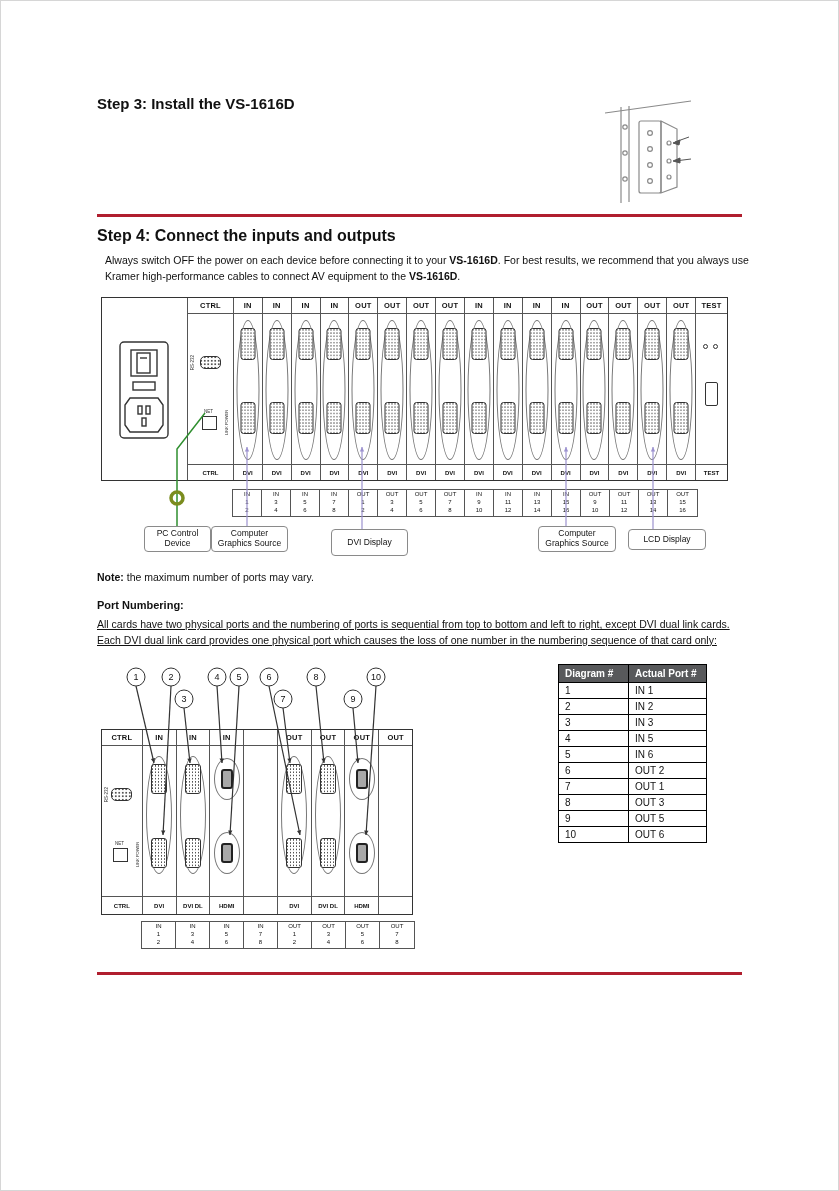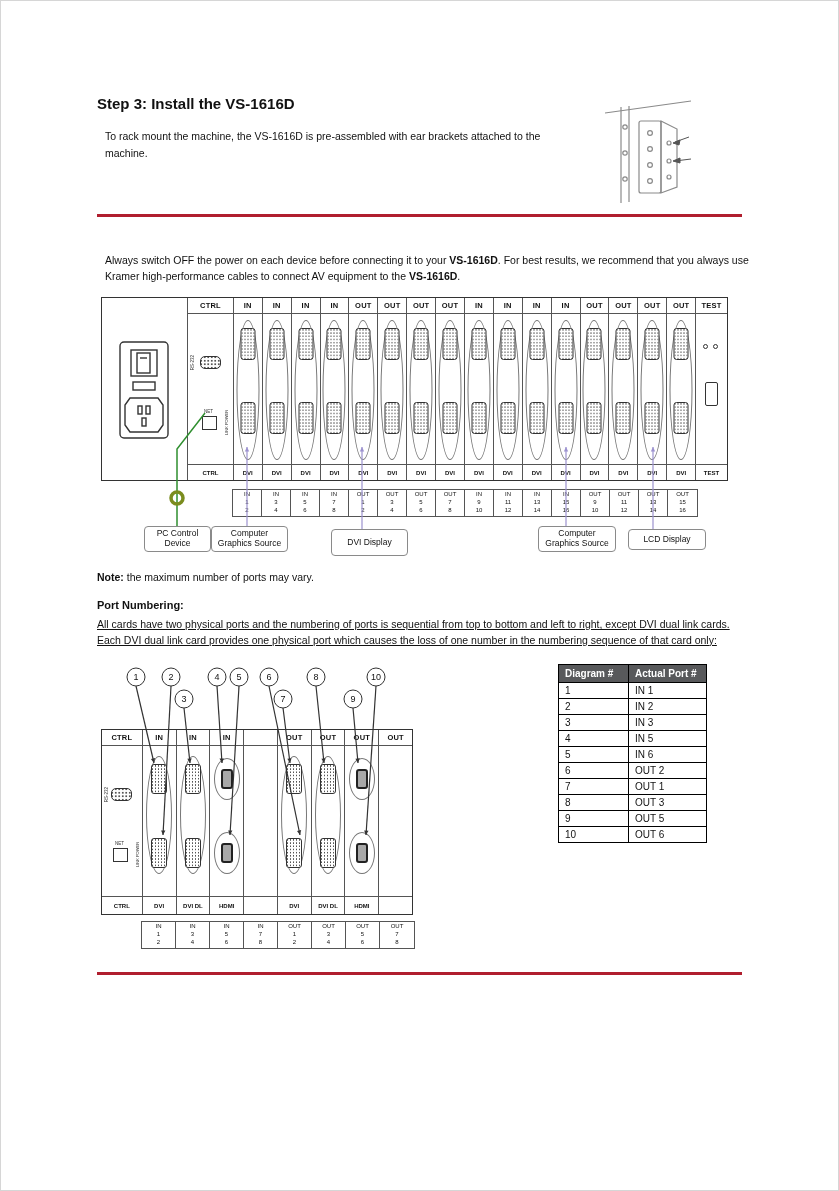--- a/index.html
+++ b/index.html
@@ -92,21 +92,20 @@
   .map-table .c1 { width:70px; } .map-table .c2 { width:78px; }
 
   .bracket-art { left:598px; top:96px; }
 </style>
 </head>
 <body>
 
 <div class="page">
 
   <h1 class="abs step3-title">Step 3: Install the VS-1616D</h1>
-  <p class="abs step3-body">To rack mount the machine, the VS-1616D is pre-assembled with ear brackets attached to the machine.</p>
 
   <svg class="abs bracket-art" width="96" height="112" viewBox="0 0 96 112">
     <g stroke="#8a8a8a" stroke-width="1.2" fill="none">
       <line x1="6" y1="16" x2="92" y2="4"></line>
       <line x1="22" y1="10" x2="22" y2="106"></line>
       <line x1="30" y1="9" x2="30" y2="105"></line>
       <circle cx="26" cy="30" r="2.2"></circle>
         <circle cx="26" cy="56" r="2.2"></circle>
         <circle cx="26" cy="82" r="2.2"></circle>
       <rect x="40" y="24" width="22" height="72" rx="2"></rect>
@@ -122,20 +121,21 @@
     <g stroke="#555" stroke-width="1" fill="#555">
       <line x1="90" y1="40" x2="76" y2="45"></line>
         <polygon points="74,46 81,43 80,48"></polygon>
       <line x1="92" y1="62" x2="76" y2="64"></line>
         <polygon points="74,64 81,61 81,66"></polygon>
     </g>
   </svg>
 
   <div class="abs redline r1"></div>
 
+  <h2 class="abs step4-title">Step 4: Connect the inputs and outputs</h2>
   <p class="abs step4-body" id="step4-body"><span>Always switch OFF the power on each device before connecting it to your </span><b>VS-1616D</b><span>. For best results, we recommend that you always use Kramer high-performance cables to connect AV equipment to the </span><b>VS-1616D</b><span>.</span></p>
 
   <div class="abs rear">
     <div class="panel rear-panel">
 
       <div class="zone-power">
         <svg width="85" height="181">
           <g stroke="#333" stroke-width="1.4" fill="none">
             <rect x="18" y="44" width="48" height="96" rx="4"></rect>
             <rect x="29" y="52" width="26" height="26"></rect>

